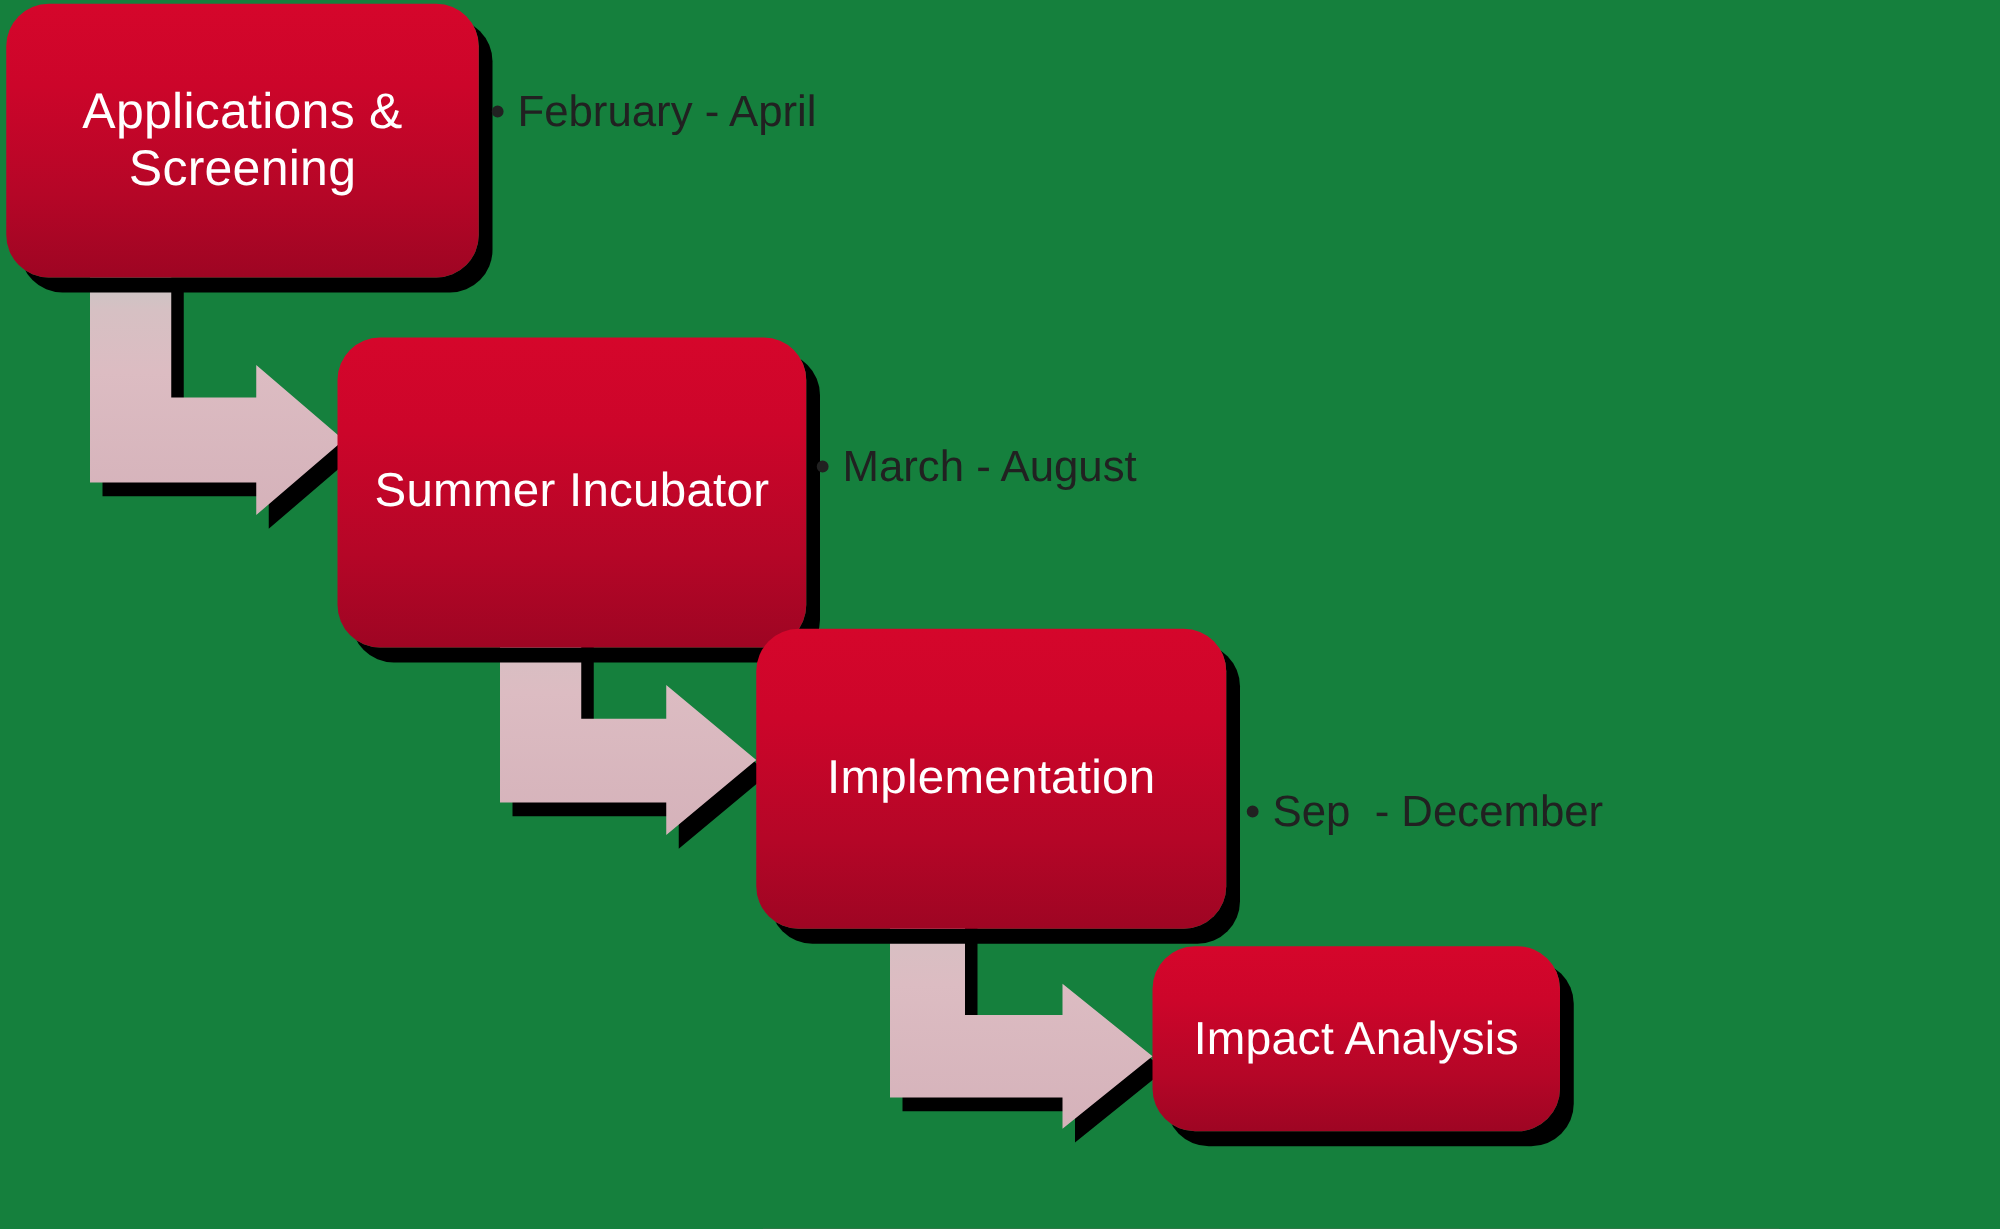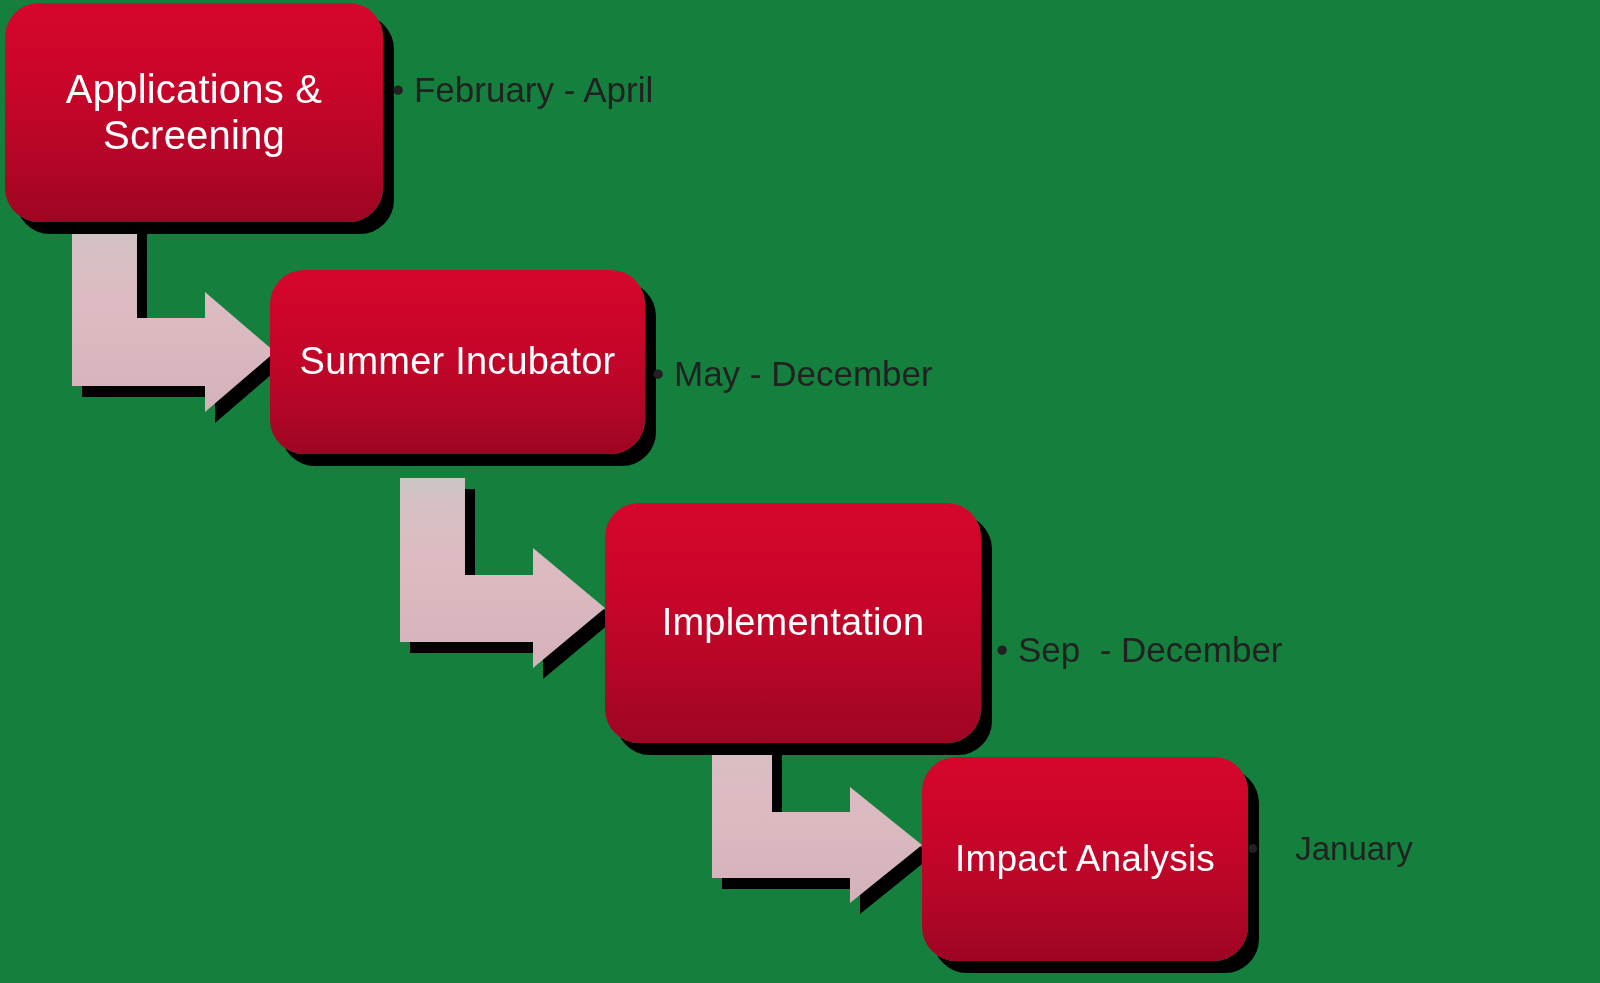--- a/index.html
+++ b/index.html
@@ -54,31 +54,31 @@
     white-space: pre;
     z-index: 4;
   }
   
   #box-applications {
     left: 5px; top: 3px; width: 378px; height: 219px;
   }
   #box-applications .node-label { font-size: 40px; }
 
   #box-incubator {
-    left: 270px; top: 270px; width: 375px; height: 184px;
+    left: 270px; top: 270px; width: 375px; height: 248px;
   }
   #box-incubator .node-label { font-size: 38px; }
 
   #box-implementation {
     left: 605px; top: 503px; width: 376px; height: 240px;
   }
   #box-implementation .node-label { font-size: 38px; }
 
   #box-impact {
-    left: 922px; top: 757px; width: 326px; height: 204px;
+    left: 922px; top: 757px; width: 326px; height: 148px;
   }
   #box-impact .node-label { font-size: 37px; }
 
   #note-applications { left: 392px; top: 70px;  font-size: 35px; }
   #note-incubator    { left: 652px; top: 354px; font-size: 35px; }
   #note-implementation { left: 996px; top: 586px; font-size: 35px; margin-top: 44px; }
   #note-impact       { left: 1247px; top: 830px; font-size: 33px; }
 </style>
 </head>
 <body>
@@ -117,25 +117,24 @@
 
   <div class="node-box" id="box-applications">
     <span class="node-label">Applications &amp;
 Screening</span>
   </div>
   <div class="side-note" id="note-applications">• February - April</div>
 
   <div class="node-box" id="box-incubator">
     <span class="node-label">Summer Incubator</span>
   </div>
-  <div class="side-note" id="note-incubator">• May - December</div>
+  <div class="side-note" id="note-incubator">• March - August</div>
 
   <div class="node-box" id="box-implementation">
     <span class="node-label">Implementation</span>
   </div>
   <div class="side-note" id="note-implementation">• Sep  - December</div>
 
   <div class="node-box" id="box-impact">
     <span class="node-label">Impact Analysis</span>
   </div>
-  <div class="side-note" id="note-impact">•    January</div>
 
 </div>
 
 </body></html>

